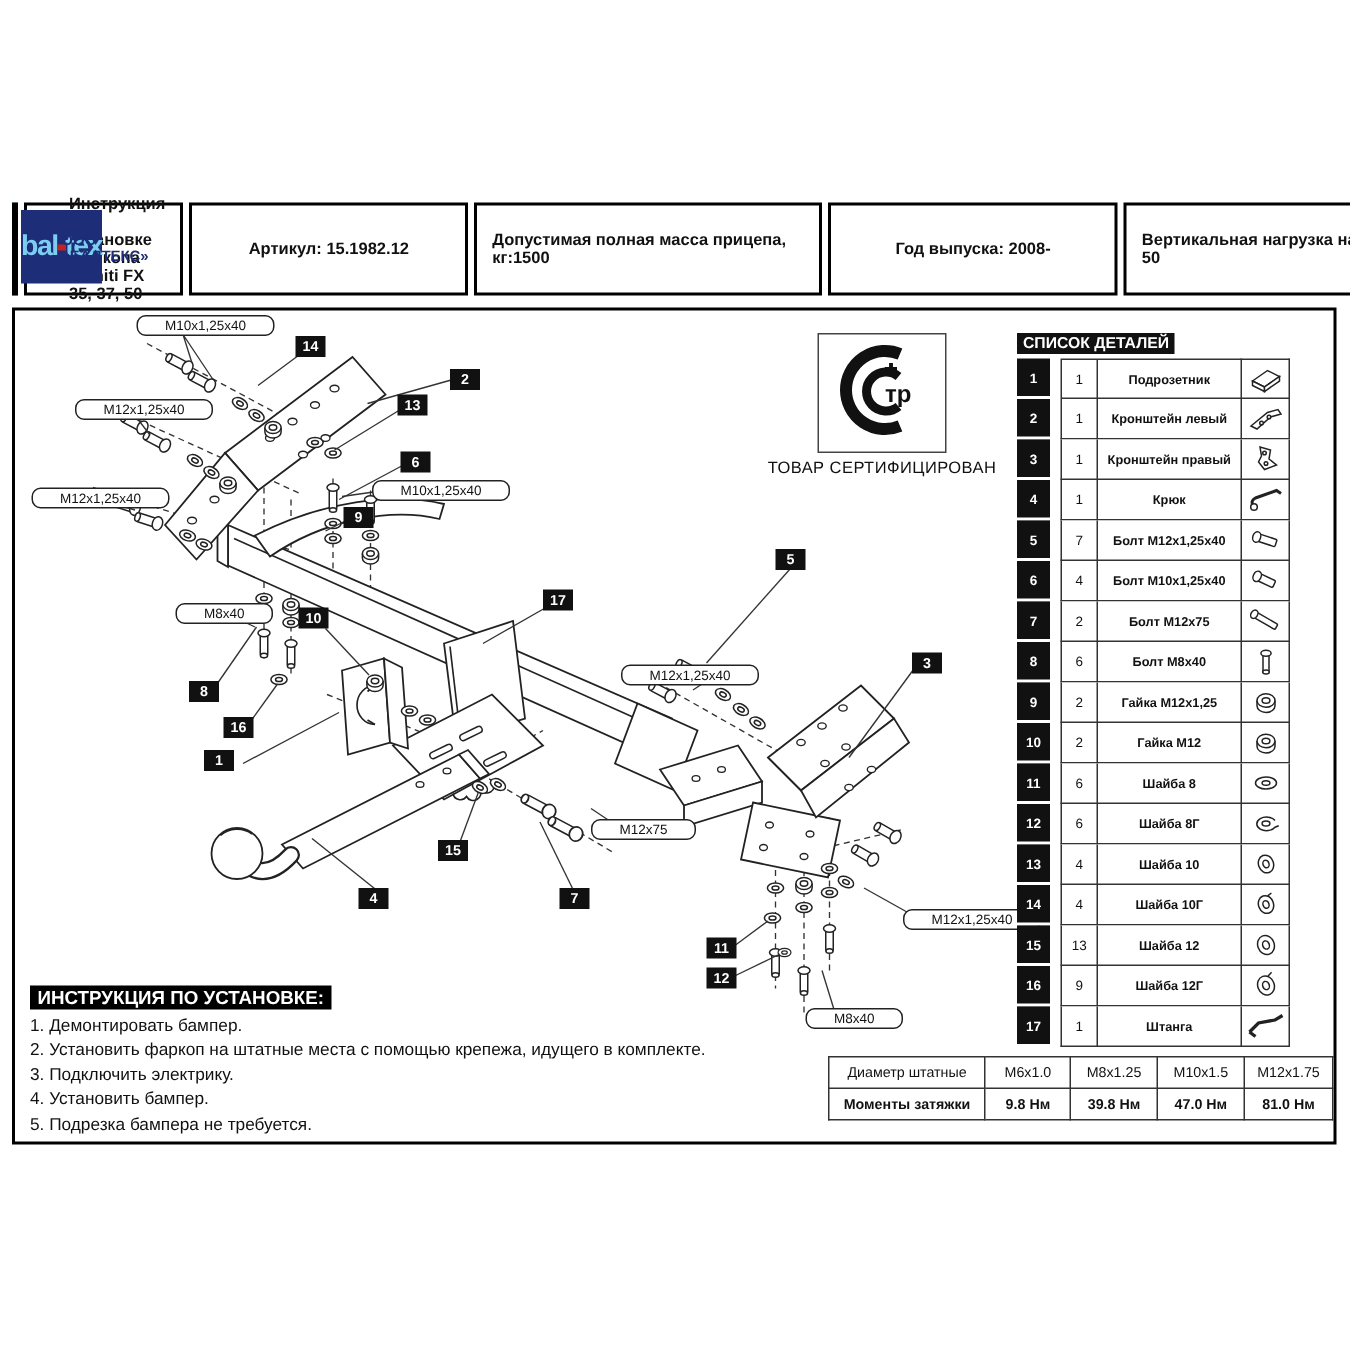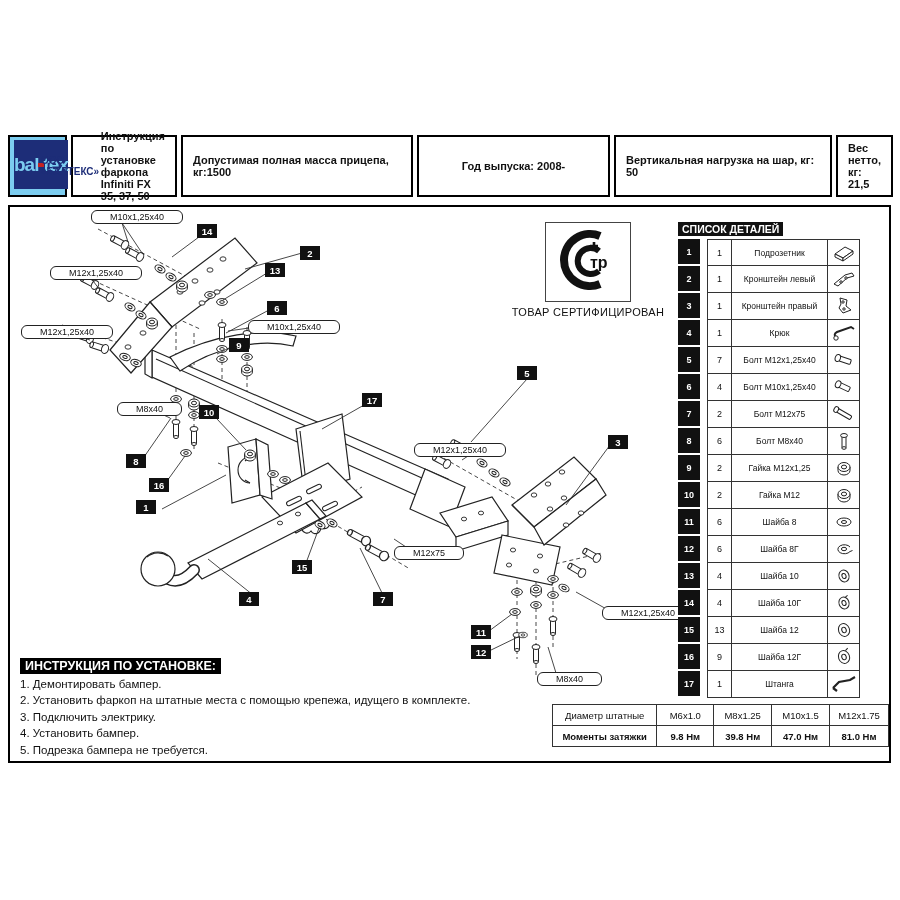--- a/index.html
+++ b/index.html
@@ -46,21 +46,21 @@
   .plist{position:absolute;left:668px;top:12px;}
   .plist-title{display:inline-block;background:#111;color:#fff;font-weight:bold;font-size:10.5px;
                padding:1px 4px;margin-bottom:3px;}
   .prow{display:flex;height:27px;}
   .pnum{width:22px;background:#111;color:#fff;font-weight:bold;font-size:9px;
         display:flex;align-items:center;justify-content:center;border-bottom:2px solid #fff;box-sizing:border-box;}
   .pgap{width:7px;}
   .pcell{border:1px solid #333;box-sizing:border-box;display:flex;align-items:center;justify-content:center;background:#fff;}
   .prow + .prow .pcell{border-top:none;}
   .pqty{width:25px;font-size:9px;}
-  .pname{width:96px;font-size:8.5px;border-left:none;}
+  .pname{width:96px;font-size:8.5px;border-left:none;font-weight:bold;}
   .picon{width:32px;border-left:none;}
   .picon svg{display:block;}
   .pic{fill:#fff;stroke:#222;stroke-width:1;}
   
   .instr{position:absolute;left:10px;top:449px;width:480px;}
   .instr-title{display:inline-block;background:#000;color:#fff;font-weight:bold;font-size:12.5px;padding:1px 5px;}
   .instr-step{font-size:11.5px;margin-top:2.5px;line-height:1.22;}
   
   .torque{position:absolute;left:542px;top:497px;border-collapse:collapse;}
   .torque td{border:1px solid #333;height:20px;text-align:center;font-size:9.5px;padding:0 4px;background:#fff;}
@@ -78,20 +78,21 @@
       <div class="logo-box">
         <span class="logo-word">bal</span>
         <span class="logo-stripe"></span>
         <span class="logo-word">tex</span>
       </div>
       <div class="h-company">ООО «БАЛТЕКС»</div>
     </div>
     <div class="h-right">
       <div class="h-row">
         <div class="h-cell h-title">Инструкция по установке фаркопа Infiniti FX 35, 37, 50</div>
+        <div class="h-cell h-article">Артикул: 15.1982.12</div>
       </div>
       <div class="h-row">
         <div class="h-cell h-mass">Допустимая полная масса прицепа, кг:1500</div>
         <div class="h-cell h-year">Год выпуска: 2008-</div>
         <div class="h-cell h-load">Вертикальная нагрузка на шар, кг: 50</div>
         <div class="h-cell h-weight">Вес нетто, кг: 21,5</div>
       </div>
     </div>
   </div>
 

